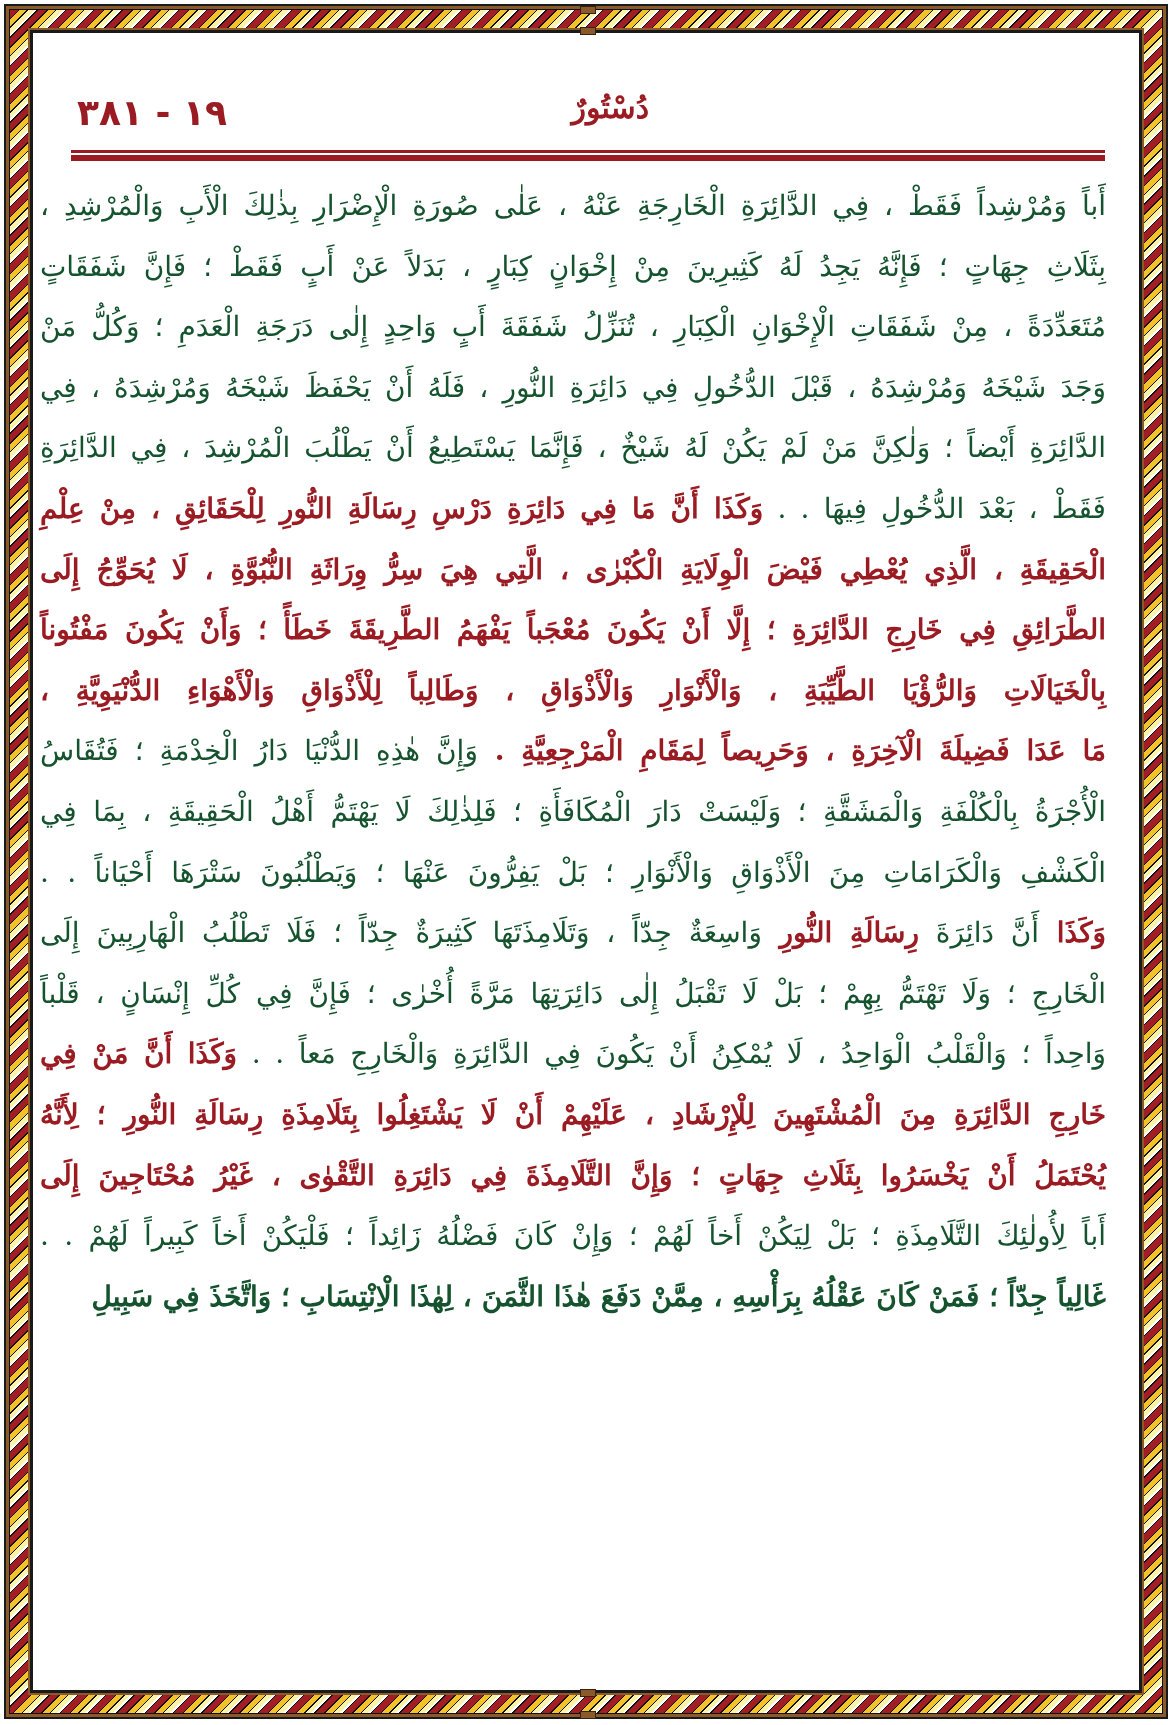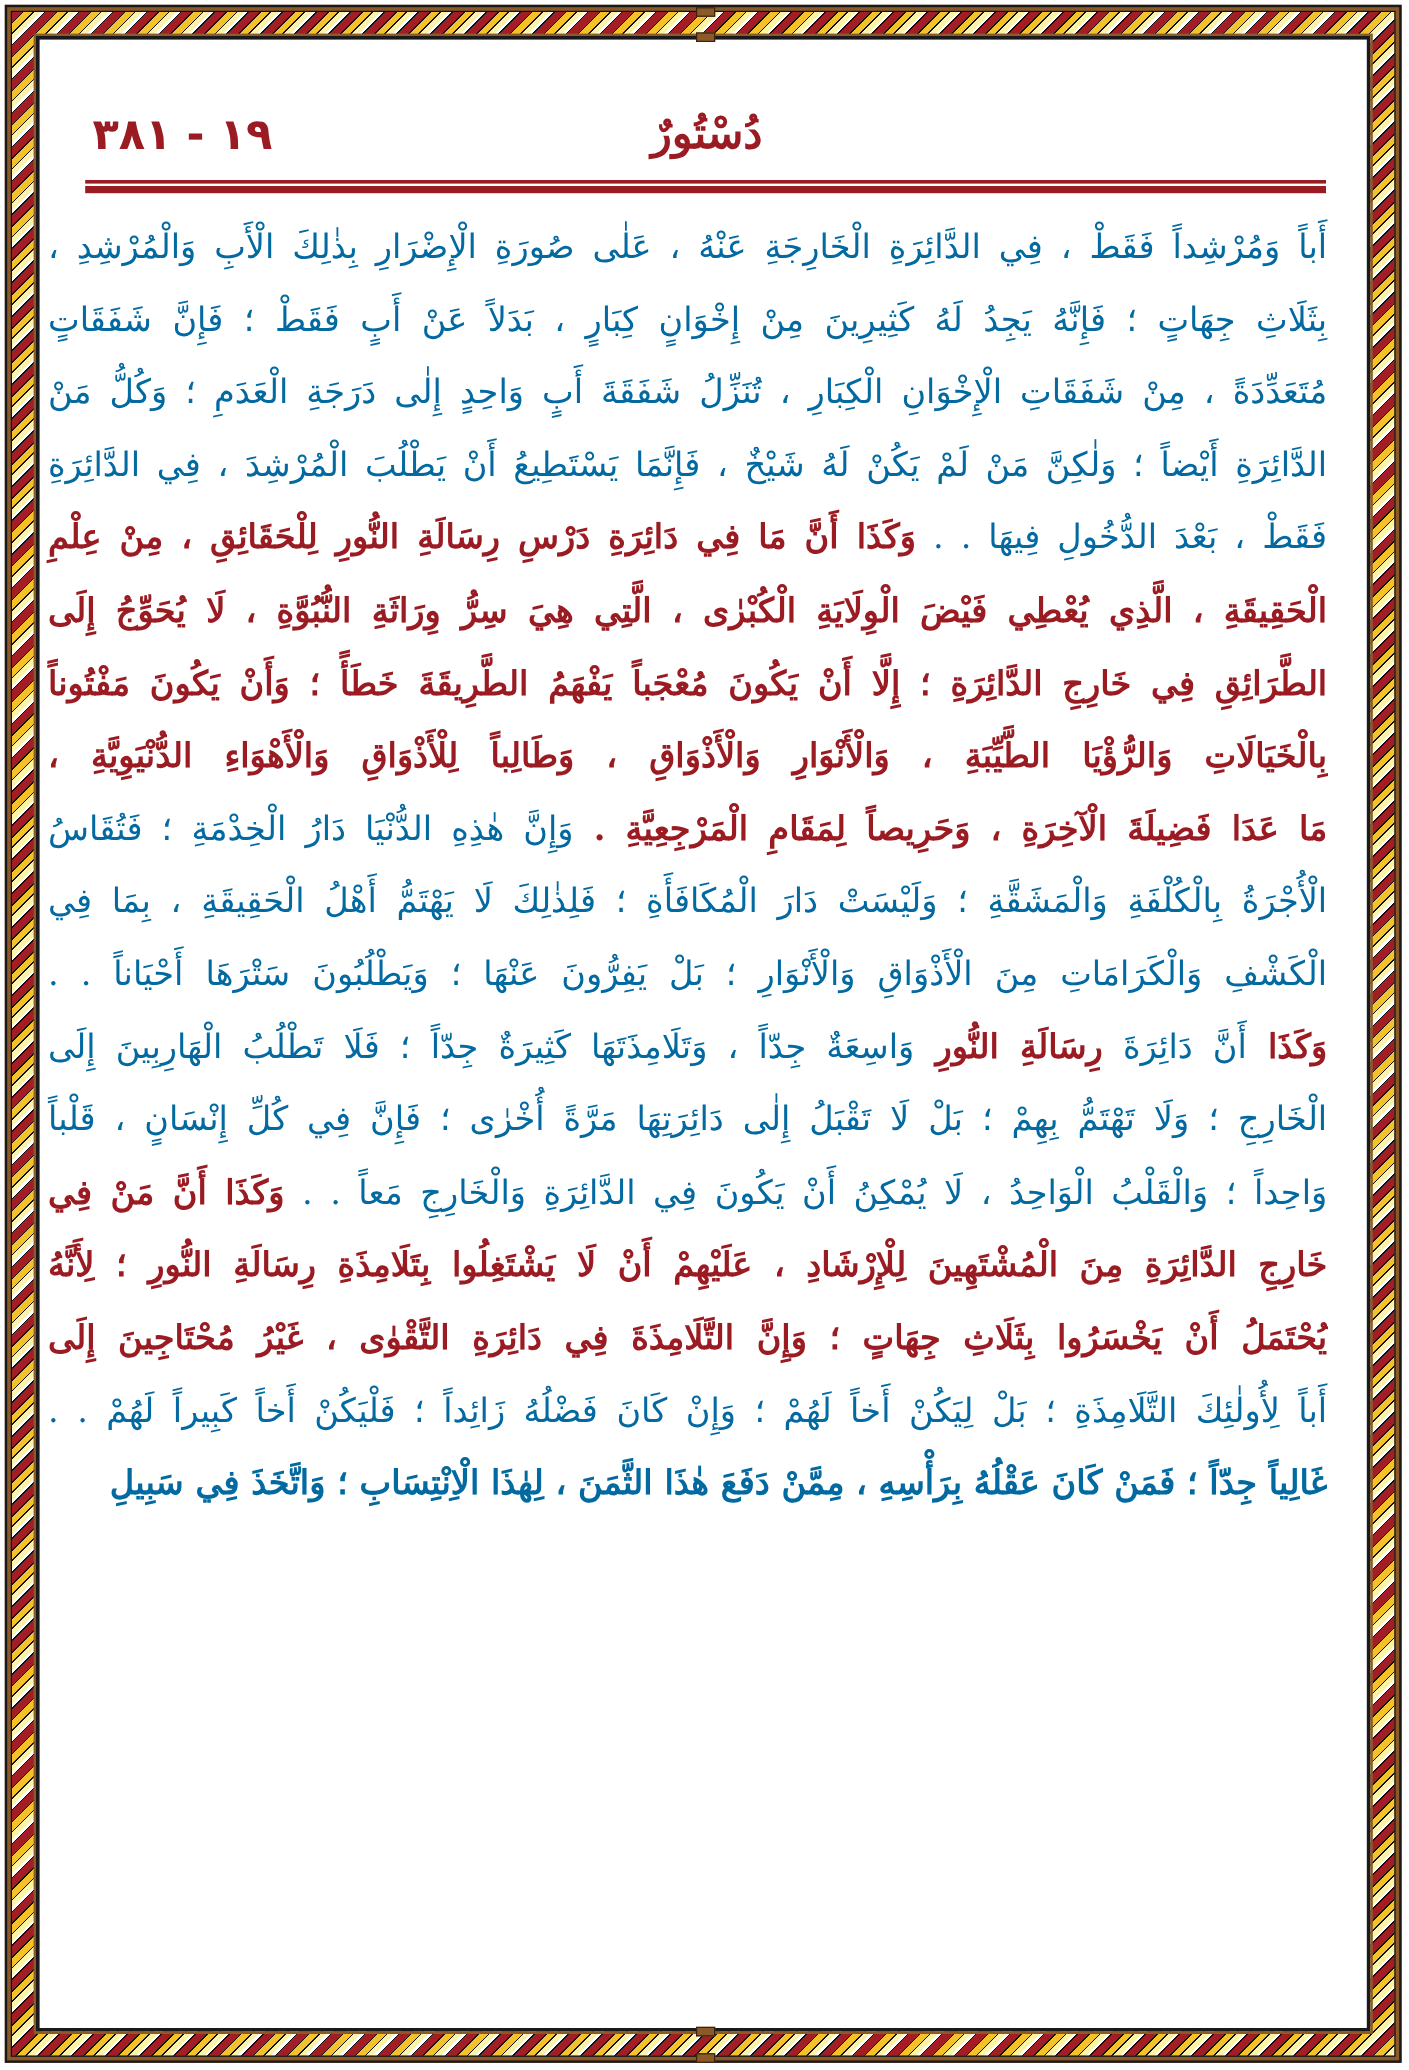--- a/index.html
+++ b/index.html
@@ -25,22 +25,22 @@
   }
   .frame-inner {
     position:absolute; left:30px; top:30px; width:1112px; height:1663px; box-sizing:border-box;
     border:3px solid #1a1a1a; outline:2px solid #8a5a2b; background:#ffffff;
   }
   .frame-notch { position:absolute; width:14px; height:6px; background:#8a5a2b; border:1px solid #3a2210; }
 
   
   .page-header { position:absolute; left:71px; top:86px; width:1034px; height:48px; direction:rtl; }
   .header-title {
-    position:absolute; left:458px; width:120px; top:4px; text-align:center;
-    color:#9b1b23; font-size:36px; font-weight:bold; font-family:"DejaVu Serif", serif;
+    position:absolute; left:458px; width:120px; top:4px; text-align:right;
+    color:#9b1b23; font-size:30px; font-weight:bold; font-family:"DejaVu Serif", serif;
   }
   .header-pagenum {
     position:absolute; left:6px; top:6px; direction:rtl;
     color:#9b1b23; font-size:36px; font-weight:bold; font-family:"DejaVu Sans", sans-serif; letter-spacing:2px;
   }
   .header-rule { position:absolute; left:71px; top:150px; width:1034px; height:11px; }
   .header-rule .r1 { position:absolute; left:0; top:0; width:100%; height:3px; background:#9b1b23; }
   .header-rule .r2 { position:absolute; left:0; top:5px; width:100%; height:6px; background:#9b1b23; }
 
   
@@ -48,21 +48,21 @@
     position:absolute; left:40px; top:178px; width:1066px;
     direction:rtl; unicode-bidi:plaintext;
   }
   .line {
     height:60.6px; line-height:56px; font-size:28px; color:#111;
     text-align:justify; text-align-last:justify; white-space:nowrap;
     font-family:"DejaVu Serif", serif; overflow:visible;
   }
   .line.last { text-align-last:right;font-weight:bold; }
   .seg-red { color:#9b1b23; font-weight:bold;margin-top:15px; }
-  .seg-black { color:#0369a1; }
+  .seg-black { color:#14532d; }
 </style>
 </head>
 <body>
 
 <div class="frame-outer"></div>
 <div class="frame-band"></div>
 <div class="frame-inner"></div>
 <div class="frame-notch" style="left:580px; top:6px;"></div>
 <div class="frame-notch" style="left:580px; top:27px;"></div>
 <div class="frame-notch" style="left:580px; top:1689px;"></div>
@@ -74,20 +74,21 @@
 </div>
 <div class="header-rule">
   <div class="r1"></div>
   <div class="r2"></div>
 </div>
 
 <div class="body-text" id="body-text">
     <div class="line"><span class="seg-black">أَباً وَمُرْشِداً فَقَطْ ، فِي الدَّائِرَةِ الْخَارِجَةِ عَنْهُ ، عَلٰى صُورَةِ الْإِضْرَارِ بِذٰلِكَ الْأَبِ وَالْمُرْشِدِ ،</span></div>
     <div class="line"><span class="seg-black">بِثَلَاثِ جِهَاتٍ ؛ فَإِنَّهُ يَجِدُ لَهُ كَثِيرِينَ مِنْ إِخْوَانٍ كِبَارٍ ، بَدَلاً عَنْ أَبٍ فَقَطْ ؛ فَإِنَّ شَفَقَاتٍ</span></div>
     <div class="line"><span class="seg-black">مُتَعَدِّدَةً ، مِنْ شَفَقَاتِ الْإِخْوَانِ الْكِبَارِ ، تُنَزِّلُ شَفَقَةَ أَبٍ وَاحِدٍ إِلٰى دَرَجَةِ الْعَدَمِ ؛ وَكُلُّ مَنْ</span></div>
+    <div class="line"><span class="seg-black">وَجَدَ شَيْخَهُ وَمُرْشِدَهُ ، قَبْلَ الدُّخُولِ فِي دَائِرَةِ النُّورِ ، فَلَهُ أَنْ يَحْفَظَ شَيْخَهُ وَمُرْشِدَهُ ، فِي</span></div>
     <div class="line"><span class="seg-black">الدَّائِرَةِ أَيْضاً ؛ وَلٰكِنَّ مَنْ لَمْ يَكُنْ لَهُ شَيْخٌ ، فَإِنَّمَا يَسْتَطِيعُ أَنْ يَطْلُبَ الْمُرْشِدَ ، فِي الدَّائِرَةِ</span></div>
     <div class="line"><span class="seg-black">فَقَطْ ، بَعْدَ الدُّخُولِ فِيهَا . . </span><span class="seg-red">وَكَذَا أَنَّ مَا فِي دَائِرَةِ دَرْسِ رِسَالَةِ النُّورِ لِلْحَقَائِقِ ، مِنْ عِلْمِ</span></div>
     <div class="line"><span class="seg-red">الْحَقِيقَةِ ، الَّذِي يُعْطِي فَيْضَ الْوِلَايَةِ الْكُبْرٰى ، الَّتِي هِيَ سِرُّ وِرَاثَةِ النُّبُوَّةِ ، لَا يُحَوِّجُ إِلَى</span></div>
     <div class="line"><span class="seg-red">الطَّرَائِقِ فِي خَارِجِ الدَّائِرَةِ ؛ إِلَّا أَنْ يَكُونَ مُعْجَباً يَفْهَمُ الطَّرِيقَةَ خَطَأً ؛ وَأَنْ يَكُونَ مَفْتُوناً</span></div>
     <div class="line"><span class="seg-red">بِالْخَيَالَاتِ وَالرُّؤْيَا الطَّيِّبَةِ ، وَالْأَنْوَارِ وَالْأَذْوَاقِ ، وَطَالِباً لِلْأَذْوَاقِ وَالْأَهْوَاءِ الدُّنْيَوِيَّةِ ،</span></div>
     <div class="line"><span class="seg-red">مَا عَدَا فَضِيلَةَ الْآخِرَةِ ، وَحَرِيصاً لِمَقَامِ الْمَرْجِعِيَّةِ . </span><span class="seg-black">وَإِنَّ هٰذِهِ الدُّنْيَا دَارُ الْخِدْمَةِ ؛ فَتُقَاسُ</span></div>
     <div class="line"><span class="seg-black">الْأُجْرَةُ بِالْكُلْفَةِ وَالْمَشَقَّةِ ؛ وَلَيْسَتْ دَارَ الْمُكَافَأَةِ ؛ فَلِذٰلِكَ لَا يَهْتَمُّ أَهْلُ الْحَقِيقَةِ ، بِمَا فِي</span></div>
     <div class="line"><span class="seg-black">الْكَشْفِ وَالْكَرَامَاتِ مِنَ الْأَذْوَاقِ وَالْأَنْوَارِ ؛ بَلْ يَفِرُّونَ عَنْهَا ؛ وَيَطْلُبُونَ سَتْرَهَا أَحْيَاناً . .</span></div>
     <div class="line"><span class="seg-red">وَكَذَا </span><span class="seg-black">أَنَّ دَائِرَةَ </span><span class="seg-red">رِسَالَةِ النُّورِ </span><span class="seg-black">وَاسِعَةٌ جِدّاً ، وَتَلَامِذَتَهَا كَثِيرَةٌ جِدّاً ؛ فَلَا تَطْلُبُ الْهَارِبِينَ إِلَى</span></div>
     <div class="line"><span class="seg-black">الْخَارِجِ ؛ وَلَا تَهْتَمُّ بِهِمْ ؛ بَلْ لَا تَقْبَلُ إِلٰى دَائِرَتِهَا مَرَّةً أُخْرٰى ؛ فَإِنَّ فِي كُلِّ إِنْسَانٍ ، قَلْباً</span></div>

